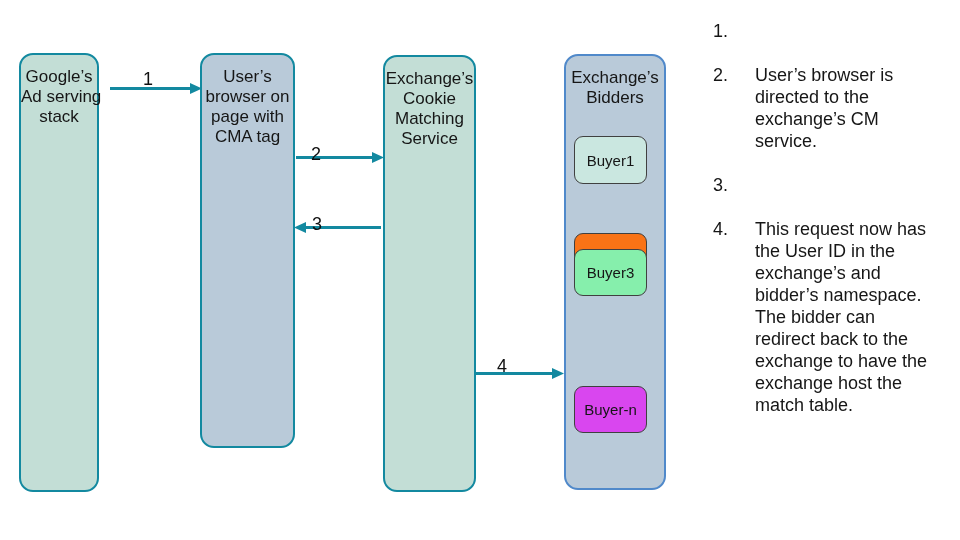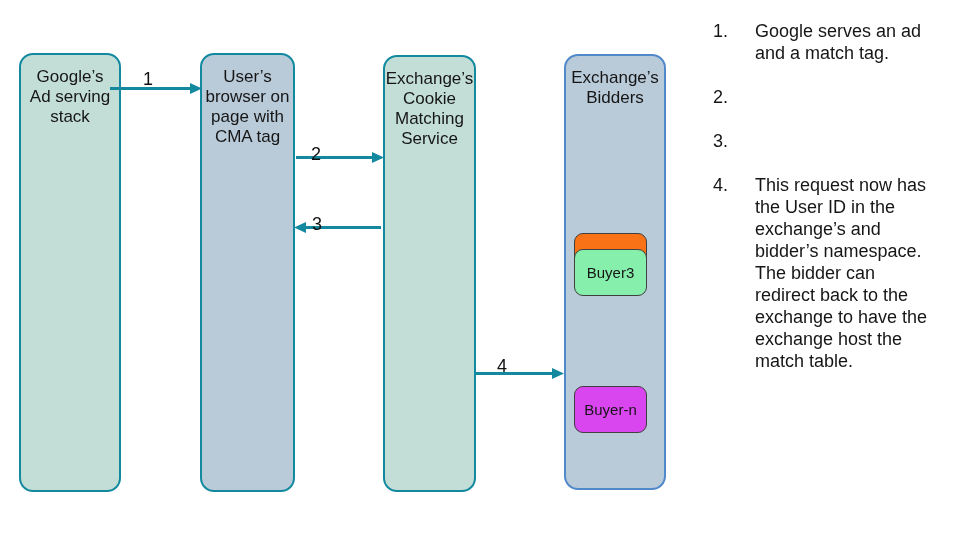--- a/index.html
+++ b/index.html
@@ -6,22 +6,22 @@
   body { background:#ffffff; }
   .canvas {
     position:relative; width:960px; height:540px; background:#ffffff;
     font-family:"Liberation Sans", sans-serif; color:#111; overflow:hidden;
   }
   .col {
     position:absolute; border:2px solid; border-radius:14px;
     text-align:center; padding-top:12px;
     font-size:17px; line-height:20px; white-space:pre; color:#161616;
   }
-  .col1 { left:19px;  top:53px; width:102px;  height:439px; }
-  .col2 { left:200px; top:53px; width:95px;  height:439px; }
+  .col1 { left:19px;  top:53px; width:80px;  height:439px; }
+  .col2 { left:200px; top:53px; width:95px;  height:395px; }
   .col3 { left:383px; top:55px; width:93px;  height:437px; }
   .col4 { left:564px; top:54px; width:102px; height:436px; }
   .buyer {
     position:absolute; left:574px; width:73px; height:47px;
     border:1px solid; border-radius:9px;
     display:flex; align-items:center; justify-content:center;
     font-size:15px; white-space:pre; color:#161616;
   }
   .buyer1 { top:136px; height:48px; }
   .buyer2 { top:193px; }
@@ -60,20 +60,21 @@
 CMA tag</div>
 
   <div class="col col3" style="background: rgb(195, 222, 214); border-color: rgb(19, 137, 160);">Exchange’s
 Cookie
 Matching
 Service</div>
 
   <div class="col col4" style="background: rgb(185, 202, 217); border-color: rgb(80, 137, 202);">Exchange’s
 Bidders</div>
 
+  <div class="buyer buyer1" style="background: rgb(202, 231, 224); border-color: rgb(64, 64, 64);">Buyer1</div>
   <div class="buyer buyer2" style="background: #f97316; border-color: rgb(64, 64, 64); margin-top: 40px;">Buyer2</div>
   <div class="buyer buyer3" style="background: #86efac; border-color: rgb(64, 64, 64);">Buyer3</div>
   <div class="buyer buyern" style="background: #d946ef; border-color: rgb(64, 64, 64);">Buyer-n</div>
 
   <svg class="arrows" viewBox="0 0 960 540">
     <g>
       <line x1="110" y1="88.5" x2="190" y2="88.5" style="stroke: rgb(19, 137, 160);"></line>
       <polygon points="190,83 202,88.5 190,94" style="fill: rgb(19, 137, 160);"></polygon>
     </g>
     <g>
@@ -91,25 +92,27 @@
   </svg>
 
   <span class="arrow-label lbl1">1</span>
   <span class="arrow-label lbl2">2</span>
   <span class="arrow-label lbl3">3</span>
   <span class="arrow-label lbl4">4</span>
 
   <div class="notes">
     <div class="note">
       <div class="note-num">1.</div>
-      <div class="note-text">Google serves an ad
-and a match tag.</div>
     </div>
     <div class="note">
       <div class="note-num">2.</div>
+      <div class="note-text">User’s browser is
+directed to the
+exchange’s CM
+service.</div>
     </div>
     <div class="note">
       <div class="note-num">3.</div>
     </div>
     <div class="note">
       <div class="note-num">4.</div>
       <div class="note-text">This request now has
 the User ID in the
 exchange’s and
 bidder’s namespace.

